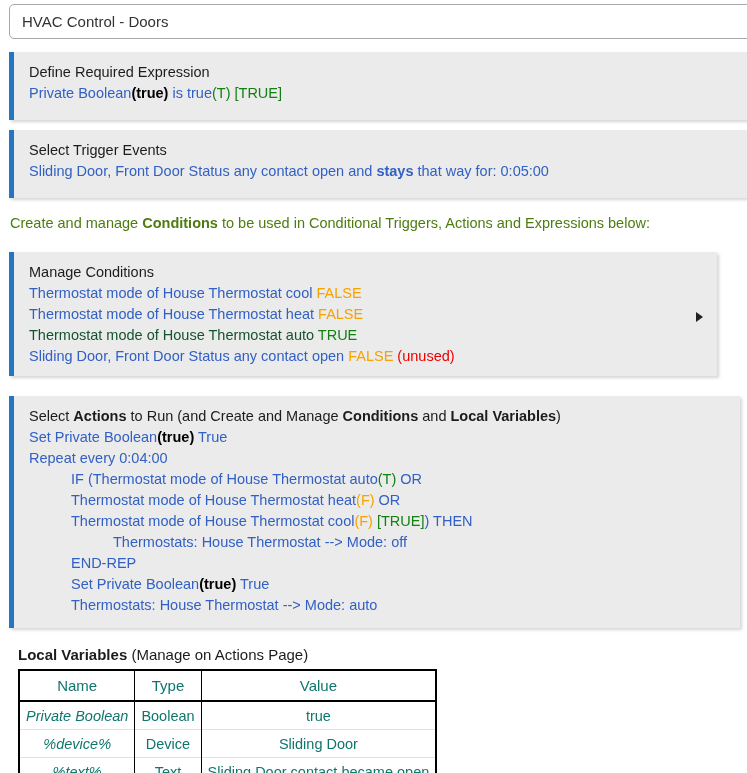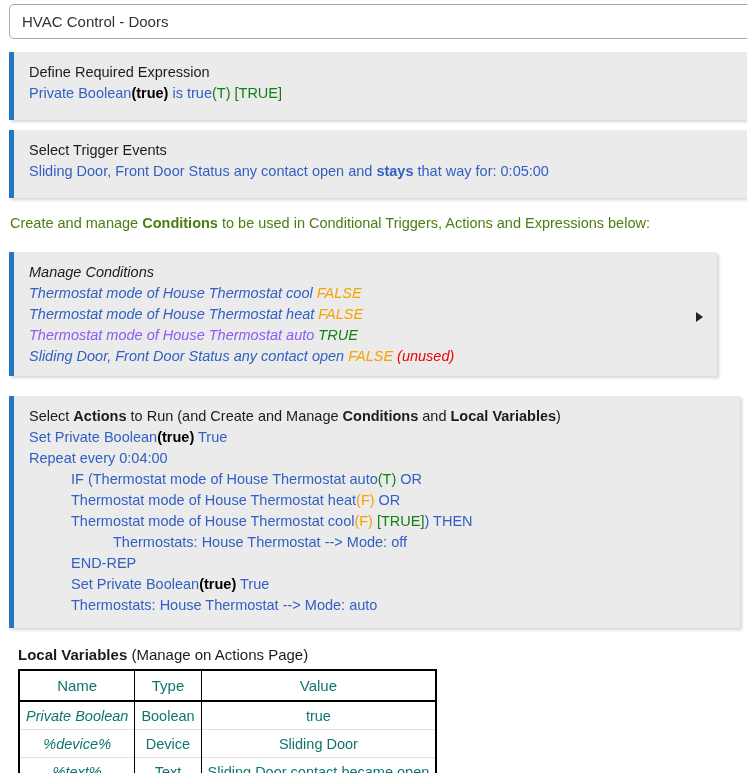--- a/index.html
+++ b/index.html
@@ -169,32 +169,32 @@
     <div class="line blue" style="color: rgb(50, 96, 196);">
       <span>Sliding Door, Front Door Status any contact open and </span><span class="b">stays</span><span> that way for: 0:05:00</span>
     </div>
   </div>
 </div>
 
 <div class="conditions-intro">
   <span>Create and manage </span><span class="b">Conditions</span><span> to be used in Conditional Triggers, Actions and Expressions below:</span>
 </div>
 
-<div class="card" id="card-conditions" style="border-left-color: rgb(36, 118, 195); background: rgb(235, 235, 235); font-style: italic;">
+<div class="card" id="card-conditions" style="border-left-color: rgb(36, 118, 195); background: rgb(235, 235, 235);">
   <div class="pad">
     <div class="hdr">Manage Conditions</div>
 
     <div class="line">
       <span class="blue" style="color: rgb(50, 96, 196);">Thermostat mode of House Thermostat cool </span><span class="orange" style="color: rgb(245, 163, 0);">FALSE</span><span class="red" style="color: rgb(238, 0, 0);"></span>
     </div>
     <div class="line">
       <span class="blue" style="color: rgb(50, 96, 196);">Thermostat mode of House Thermostat heat </span><span class="orange" style="color: rgb(245, 163, 0);">FALSE</span><span class="red" style="color: rgb(238, 0, 0);"></span>
     </div>
     <div class="line">
-      <span class="blue" style="color: #8b5cf6;">Thermostat mode of House Thermostat auto </span><span class="green" style="color: rgb(18, 128, 18);">TRUE</span><span class="red" style="color: rgb(238, 0, 0);"></span>
+      <span class="blue" style="color: #14532d;">Thermostat mode of House Thermostat auto </span><span class="green" style="color: rgb(18, 128, 18);">TRUE</span><span class="red" style="color: rgb(238, 0, 0);"></span>
     </div>
     <div class="line">
       <span class="blue" style="color: rgb(50, 96, 196);">Sliding Door, Front Door Status any contact open </span><span class="orange" style="color: rgb(245, 163, 0);">FALSE</span><span class="red" style="color: rgb(238, 0, 0);"> (unused)</span>
     </div>
   </div>
   <div class="cond-arrow"></div>
 </div>
 
 <div class="card" id="card-actions" style="border-left-color: rgb(36, 118, 195); background: rgb(235, 235, 235);">
   <div class="pad">

